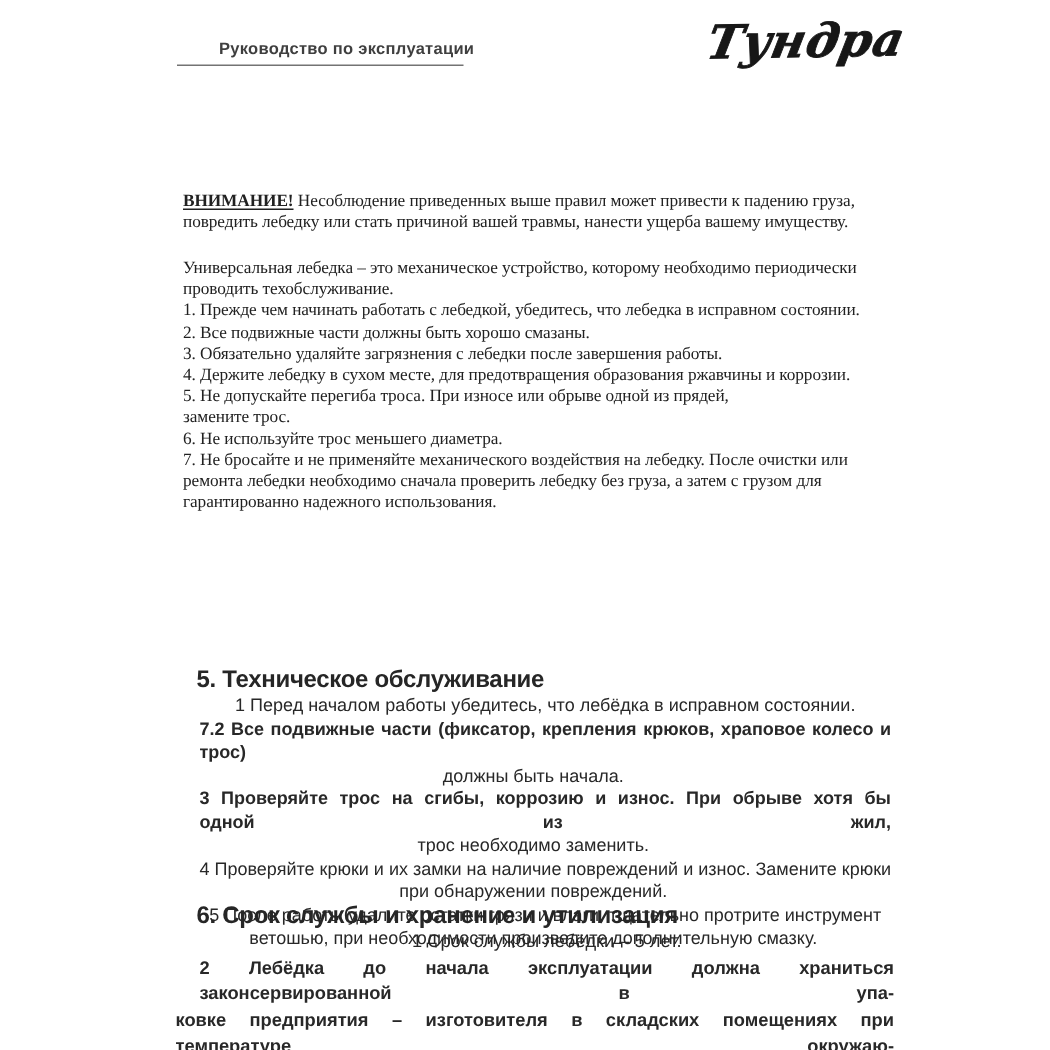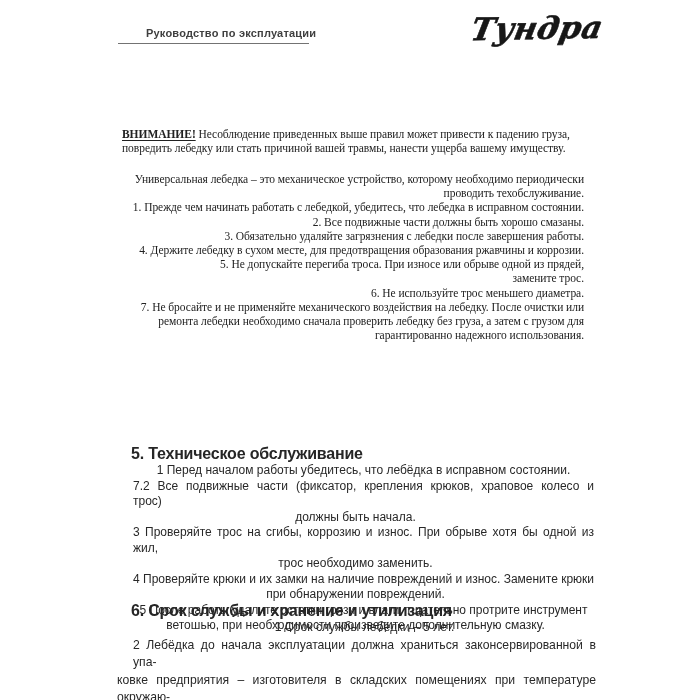--- a/index.html
+++ b/index.html
@@ -45,21 +45,21 @@
     color:#212121;
     letter-spacing:-.05px;
   }
   .serif-block .ln{white-space:nowrap;}
   .attention{top:127px;}
   .attention .lbl{
     font-weight:bold;
     text-decoration:underline;
     text-underline-offset:2px;
   }
-  .intro{top:172px;text-align:right;}
+  .intro{top:172px;}
 
   
   .sec-heading{
     left:131px;
     font:bold 16px/18px "Liberation Sans",sans-serif;
     color:#262626;
     letter-spacing:-.2px;
     white-space:nowrap;
   }
   .h5{top:445px;}
@@ -73,20 +73,21 @@
   .s6{top:619px;width:479px;font-size:12.2px;line-height:17.6px;}
   .sans-body .ln{white-space:nowrap;text-align:center;}
   .sans-body .ln.ind{padding-left:16px;}
   
   .sans-body .ln.j{
     white-space:normal;
     text-align:justify;
     text-align-last:justify;
     overflow:hidden;
     word-spacing:1px;
+    font-weight:bold;
   }
 </style>
 </head>
 <body>
 
 <div class="abs doc-title">Руководство по эксплуатации</div>
 <div class="abs title-rule"></div>
 <div class="abs brand-logo">Тундра</div>
 
 <div class="abs serif-block attention">

